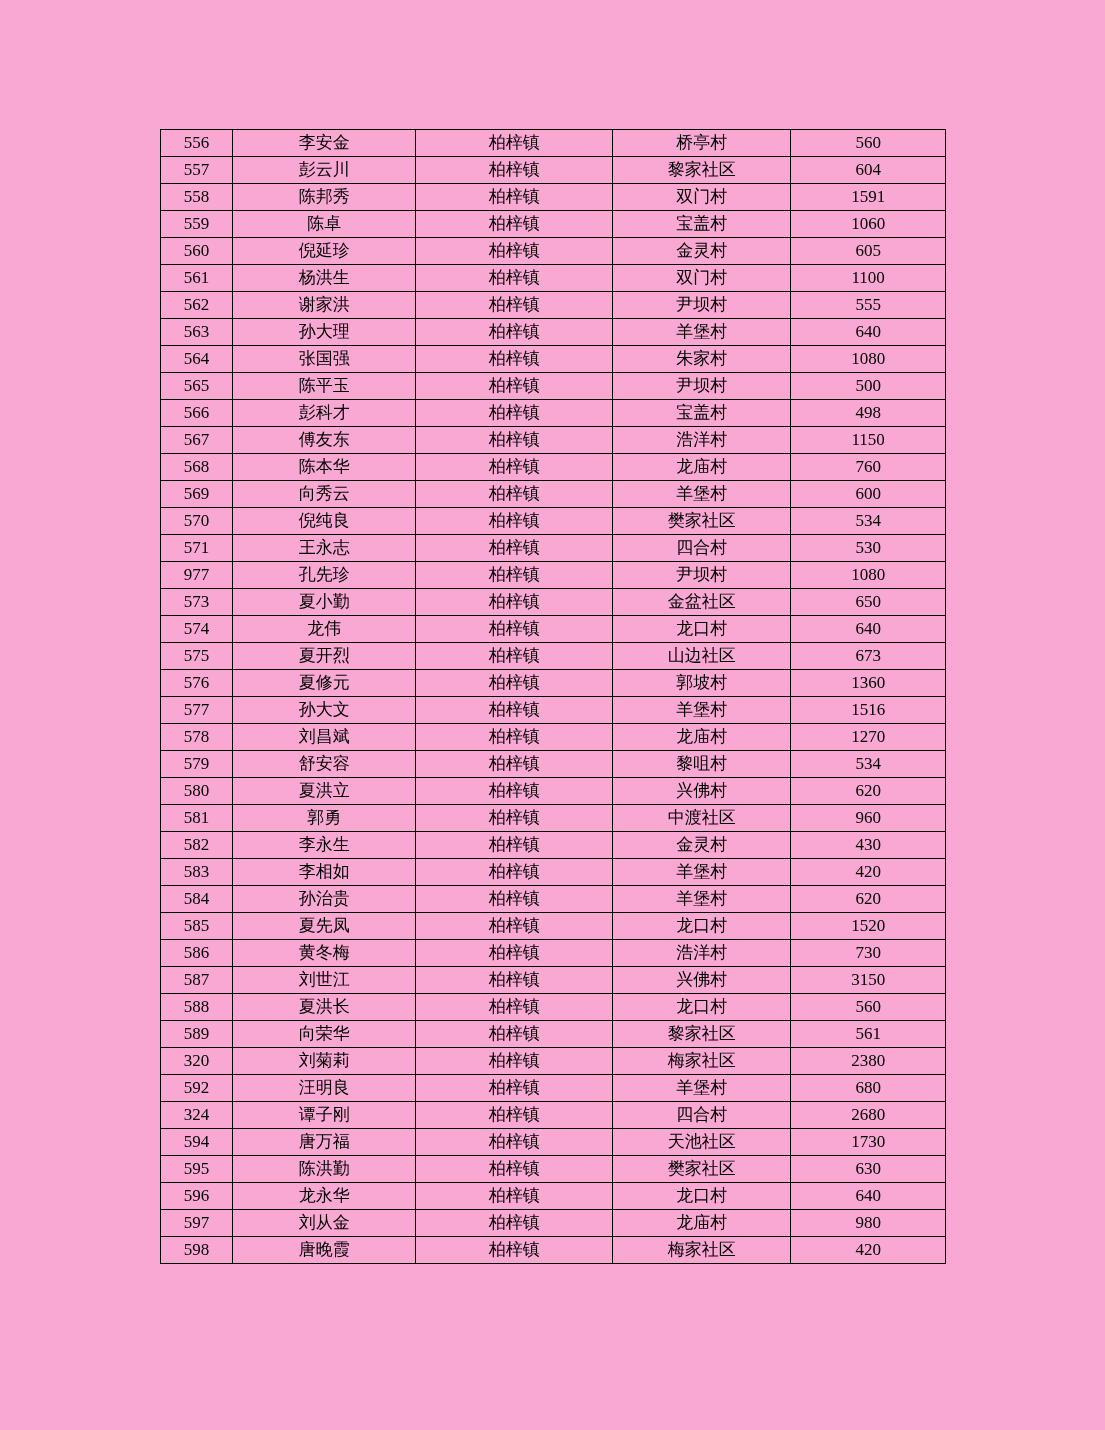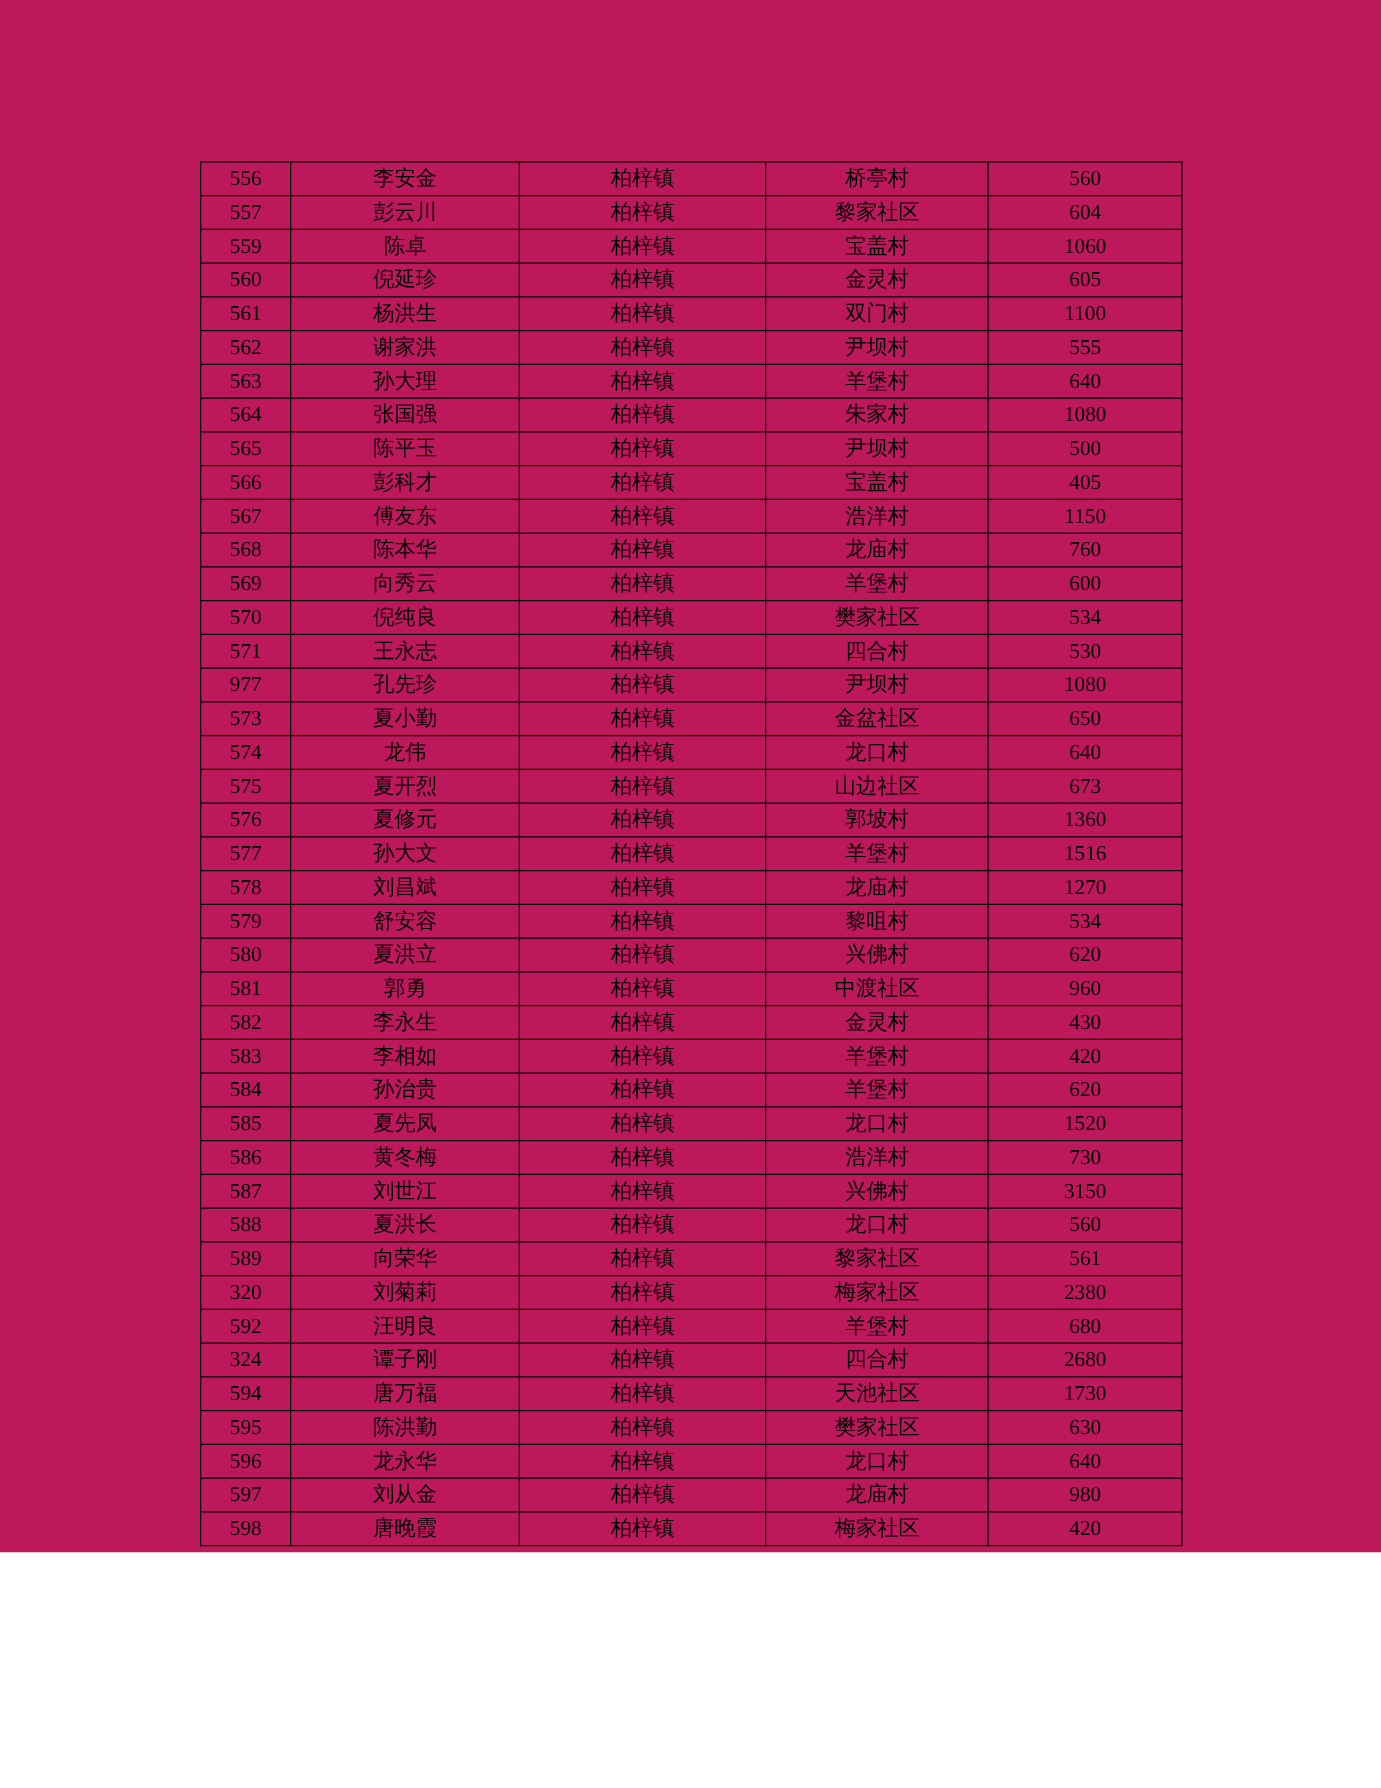--- a/index.html
+++ b/index.html
@@ -3,22 +3,22 @@
   <meta charset="utf-8">
   <style>
     * { margin: 0; padding: 0; box-sizing: border-box; }
     html, body {
       background: #ffffff;
       font-family: "Liberation Serif", "DejaVu Serif", serif;
     }
     .page {
       position: relative;
       width: 1105px;
-      height: 1242px;
-      background: #be185d;
+      height: 1430px;
+      background: #f9a8d4;
       overflow: hidden;
     }
     table.roster {
       position: absolute;
       left: 160px;
       top: 129px;
       width: 786px;
       border-collapse: collapse;
       table-layout: fixed;
     }
@@ -61,20 +61,27 @@
           <td>560</td>
         </tr>
         <tr>
           <td>557</td>
           <td>彭云川</td>
           <td>柏梓镇</td>
           <td>黎家社区</td>
           <td>604</td>
         </tr>
         <tr>
+          <td>558</td>
+          <td>陈邦秀</td>
+          <td>柏梓镇</td>
+          <td>双门村</td>
+          <td>1591</td>
+        </tr>
+        <tr>
           <td>559</td>
           <td>陈卓</td>
           <td>柏梓镇</td>
           <td>宝盖村</td>
           <td>1060</td>
         </tr>
         <tr>
           <td>560</td>
           <td>倪延珍</td>
           <td>柏梓镇</td>
@@ -114,21 +121,21 @@
           <td>陈平玉</td>
           <td>柏梓镇</td>
           <td>尹坝村</td>
           <td>500</td>
         </tr>
         <tr>
           <td>566</td>
           <td>彭科才</td>
           <td>柏梓镇</td>
           <td>宝盖村</td>
-          <td>405</td>
+          <td>498</td>
         </tr>
         <tr>
           <td>567</td>
           <td>傅友东</td>
           <td>柏梓镇</td>
           <td>浩洋村</td>
           <td>1150</td>
         </tr>
         <tr>
           <td>568</td>

